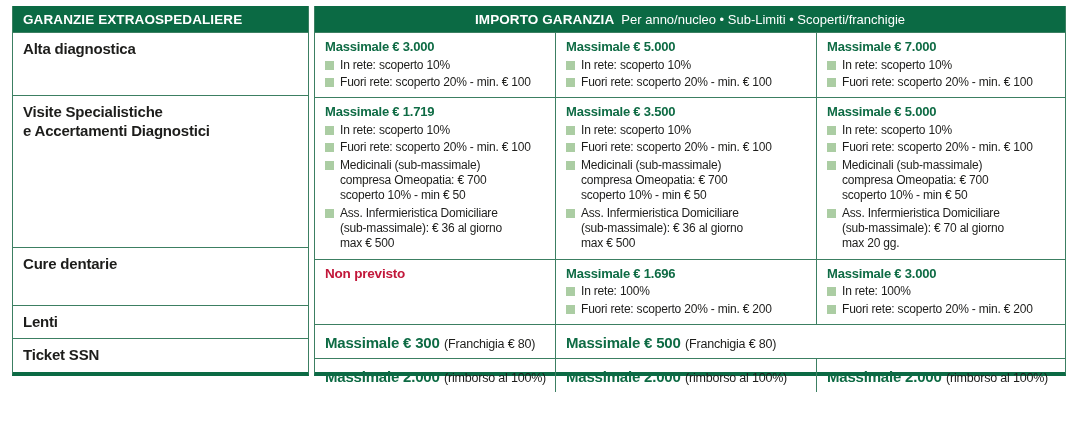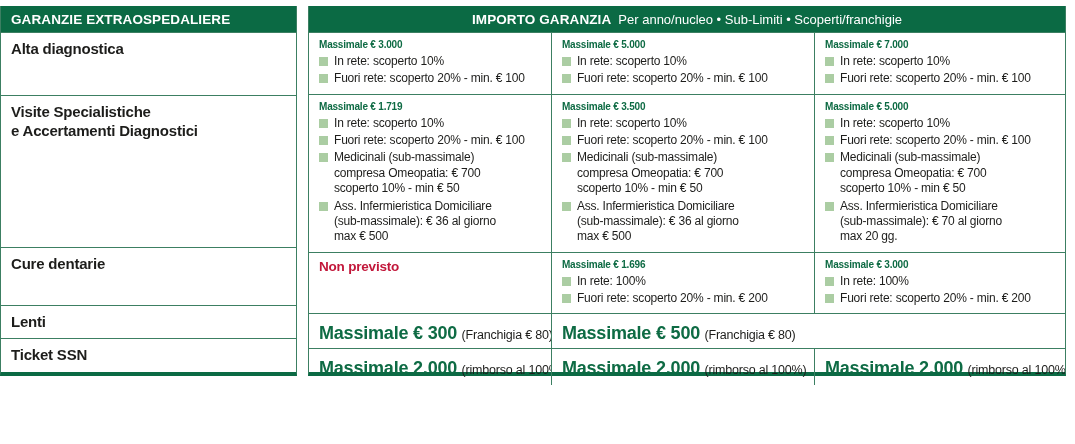--- a/index.html
+++ b/index.html
@@ -5,22 +5,22 @@
   html,body{margin:0;padding:0;background:#ffffff;}
   body{
     width:1075px;height:444px;
     font-family:"Liberation Sans",sans-serif;
     color:#1d1d1b;
     -webkit-font-smoothing:antialiased;
   }
   .page{
     box-sizing:border-box;
     width:1075px;height:380px;
-    padding:6px 9px 4px 0;
-    display:flex;gap:11px;
+    padding:6px 9px 4px 12px;
+    display:flex;gap:5px;
   }
   .panel{
     box-sizing:border-box;
     display:flex;flex-direction:column;
     border-left:1px solid #3c7f62;
     border-right:1px solid #3c7f62;
     border-bottom:4px solid #0b6a44;
   }
   .left-panel{width:297px;flex:none;}
   .right-panel{flex:1;min-width:0;}
@@ -49,36 +49,36 @@
   }
   .data-row{display:grid;grid-template-columns:241fr 261fr 248fr;}
   .cell{
     box-sizing:border-box;min-width:0;
     padding:6px 8px 5px 10px;
     border-right:1px solid #3c7f62;
     overflow:hidden;
   }
   .cell:last-child{border-right:none;}
   .max{
-    color:#0e6b44;font-weight:bold;font-size:10px;
+    color:#0e6b44;font-weight:bold;font-size:13px;
     letter-spacing:-0.2px;margin-bottom:3px;line-height:1.2;
   }
   .bullet{
     display:flex;align-items:flex-start;
     margin-bottom:2px;
     font-size:12px;letter-spacing:-0.2px;line-height:1.28;
   }
   .sq{
     flex:none;width:9px;height:9px;
     background:#abcda3;margin:3px 6px 0 0;
   }
   .bt{white-space:pre-line;min-width:0;}
   .na{color:#c2173a;font-weight:bold;font-size:13.5px;letter-spacing:-0.2px;}
   .inline-line{line-height:1.25;padding-top:2px;white-space:nowrap;}
-  .inline-max{color:#0e6b44;font-weight:bold;font-size:18px;letter-spacing:-0.2px;}
+  .inline-max{color:#0e6b44;font-weight:bold;font-size:15px;letter-spacing:-0.2px;}
   .note{font-size:12.5px;letter-spacing:-0.2px;color:#1d1d1b;}
 </style>
 </head>
 <body>
 
 <div class="page">
 
   <div class="panel left-panel">
     <div class="panel-header">
       <span>GARANZIE EXTRAOSPEDALIERE</span>

